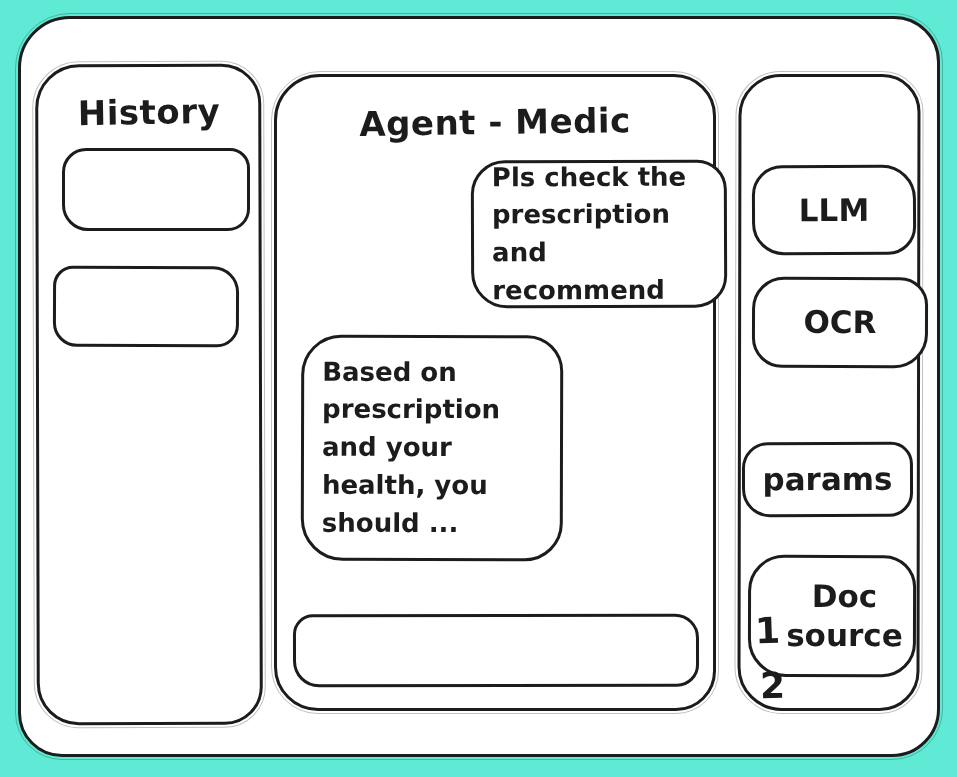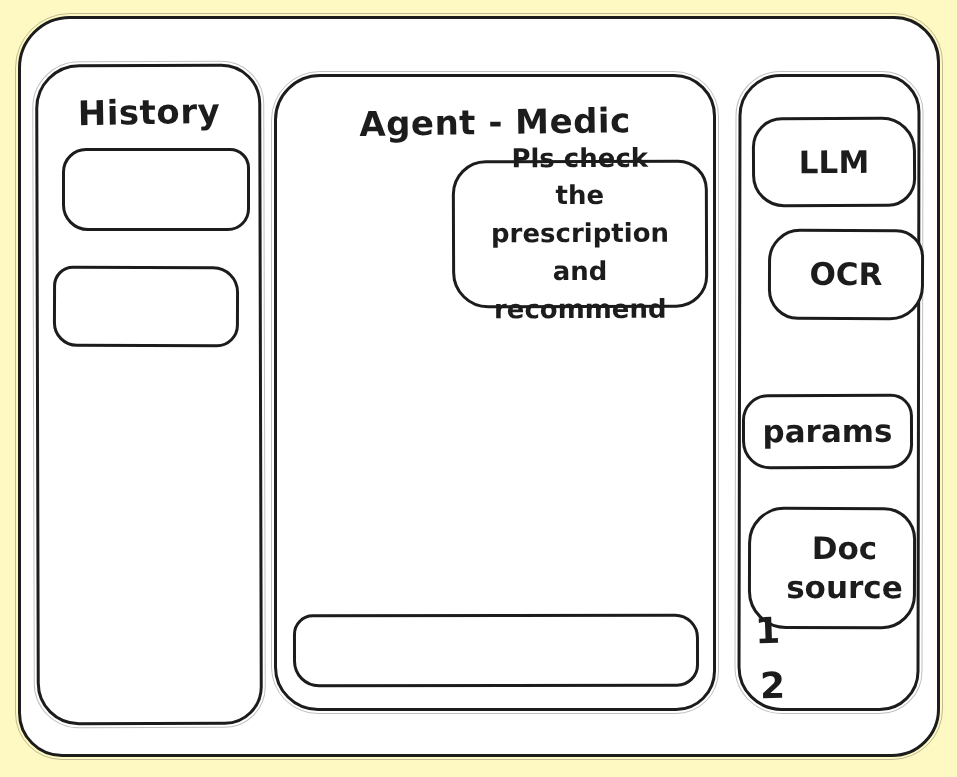--- a/index.html
+++ b/index.html
@@ -4,21 +4,21 @@
 <style>
   html, body {
     margin: 0;
     padding: 0;
     background: #ffffff;
   }
   #stage {
     position: relative;
     width: 957px;
     height: 777px;
-    background: #fef9c3;
+    background: #5eead4;
     font-family: "DejaVu Sans", sans-serif;
     color: #1c1c1c;
     overflow: hidden;
   }
   .sk {
     position: absolute;
     box-sizing: border-box;
     border: 3px solid #1c1c1c;
     background: #ffffff;
   }
@@ -33,35 +33,37 @@
     text-align: center;
     font-weight: 700;
     font-size: 34px;
     letter-spacing: 0.5px;
     white-space: nowrap;
   }
   .bubble {
     display: flex;
     align-items: center;
     justify-content: center;
-    text-align: center;
+    text-align: left;
     font-weight: 700;
     font-size: 26px;
     line-height: 1.45;
-    padding: 10px 33px;
+    padding: 10px 18px;
+    margin-left: 19px;
   }
   .toolbtn {
     display: flex;
     align-items: center;
     justify-content: center;
     text-align: center;
     font-weight: 700;
     font-size: 31px;
     line-height: 1.25;
     padding: 4px 10px;
+    margin-top: 48px;
   }
   .src-item {
     position: absolute;
     font-weight: 700;
     font-size: 36px;
     line-height: 1;
     z-index: 3;
   }
   #chat-input-box {
     border-radius: 20px 24px 22px 26px;
@@ -85,28 +87,29 @@
   <div class="sk" style="left:62px; top:148px; width:188px; height:83px; border-radius:24px 20px 22px 26px;"></div>
 
   <div class="sk" style="left:53px; top:266px; width:186px; height:81px; border-radius:20px 26px 22px 24px; transform:rotate(0.2deg);"></div>
 
   <div class="sk panel" style="left:274px; top:74px; width:442px; height:637px; border-radius:46px 42px 40px 44px;"></div>
 
   <div class="title" style="left:274px; top:102px; width:442px; transform:rotate(-0.8deg);">Agent - Medic</div>
 
   <div class="sk bubble" style="left:452px; top:160px; width:256px; height:148px; border-radius:34px 30px 32px 36px; transform:rotate(-0.2deg);">Pls check the prescription and recommend</div>
 
+  <div class="sk bubble" style="left:282px; top:335px; width:262px; height:226px; border-radius:40px 36px 38px 42px; transform:rotate(0.15deg);">Based on prescription and your health, you should ...</div>
 
   <input id="chat-input-box" class="sk" style="left: 293px; top: 614px; width: 406px; height: 73px; transform: rotate(-0.1deg);" placeholder="">
 
   <div class="sk panel" style="left:738px; top:74px; width:182px; height:637px; border-radius:42px 38px 40px 44px; transform:rotate(0.1deg);"></div>
 
   <div class="sk toolbtn" style="left:752px; top:117px; width:164px; height:90px; border-radius:30px 34px 28px 32px; transform:rotate(-0.3deg);">LLM</div>
 
-  <div class="sk toolbtn" style="left:768px; top:229px; width:156px; height:91px; border-radius:32px 28px 34px 30px; transform:rotate(0.2deg);">OCR</div>
+  <div class="sk toolbtn" style="left:752px; top:229px; width:176px; height:91px; border-radius:32px 28px 34px 30px; transform:rotate(0.2deg);">OCR</div>
 
   <div class="sk toolbtn" style="left:742px; top:394px; width:171px; height:75px; border-radius:26px 22px 24px 28px; transform:rotate(-0.2deg);">params</div>
 
   <div class="sk toolbtn" style="left:748px; top:507px; width:168px; height:122px; border-radius:36px 32px 34px 38px; transform:rotate(0.15deg);padding-left:35px;">Doc source</div>
 
   <div class="src-item" style="left:755px; top:613px; transform:rotate(-2deg);">1</div>
 
   <div class="src-item" style="left:760px; top:668px; transform:rotate(-1deg);">2</div>
 
 </div>

